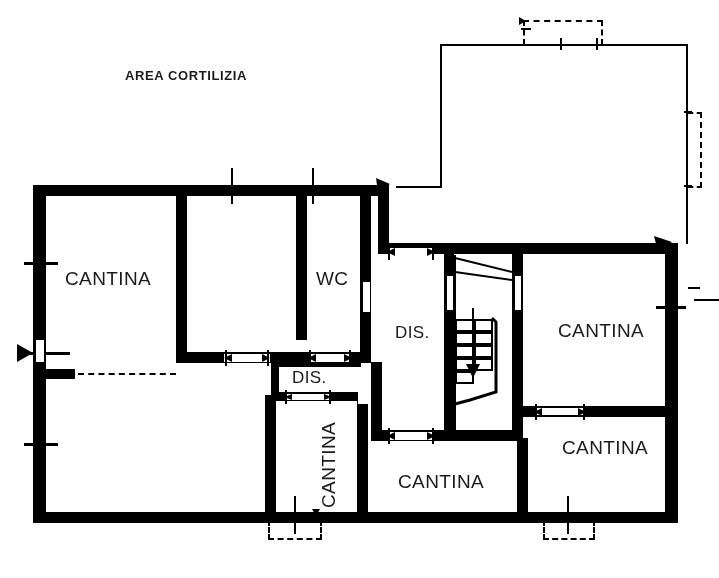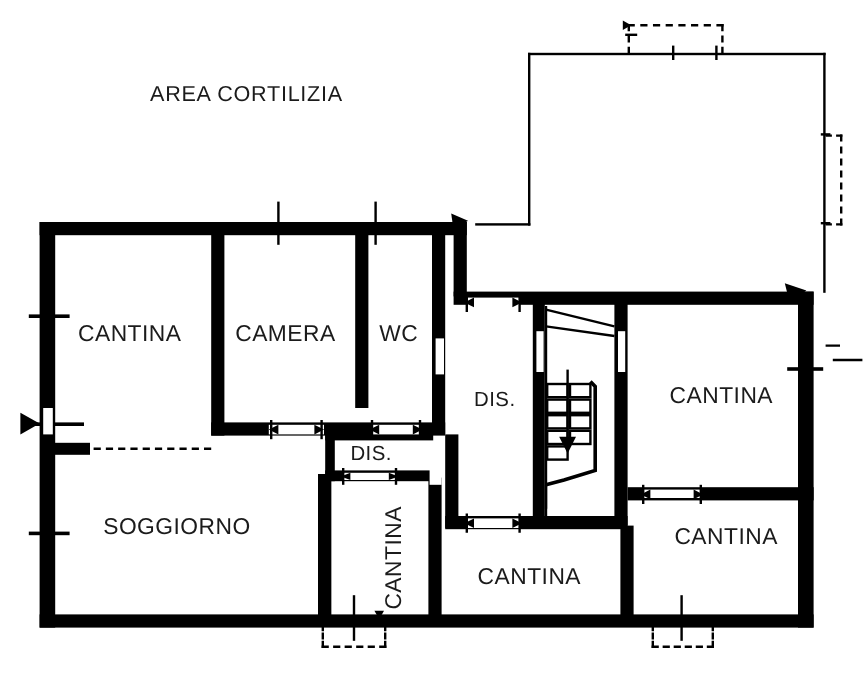--- a/index.html
+++ b/index.html
@@ -40,22 +40,23 @@
     white-space: nowrap;
     letter-spacing: 0.4px;
   }
   .room-label {
     font-size: 19px;
   }
   .room-label.small {
     font-size: 17px;
   }
   .area-label {
-    font-size: 18px;
+    font-size: 13px;
     letter-spacing: 0.6px;
+    font-weight: bold;
   }
   .vertical {
     transform-origin: 0 0;
     transform: rotate(-90deg);
   }
   
   .tick {
     position: absolute;
     background: #000000;
   }
@@ -266,23 +267,21 @@
       <path d="M654 236 L672 242 L658 252 Z"></path>
     </g>
 
     <g stroke="#000" stroke-width="2" fill="none">
       <path d="M694 300 L719 300"></path>
       <path d="M688 288 L700 288"></path>
     </g>
   </svg>
 
   <div class="label room-label" style="left:65px; top:268px;">CANTINA</div>
-  <div class="label room-label" style="left:196px; top:268px;">CAMERA</div>
   <div class="label room-label" style="left:316px; top:268px;">WC</div>
-  <div class="label room-label" style="left:86px; top:429px;">SOGGIORNO</div>
   <div class="label room-label small" style="left:292px; top:368px;">DIS.</div>
   <div class="label room-label small" style="left:395px; top:323px;">DIS.</div>
   <div class="label room-label vertical" style="left:318px; top:508px;">CANTINA</div>
   <div class="label room-label" style="left:398px; top:471px;">CANTINA</div>
   <div class="label room-label" style="left:558px; top:320px;">CANTINA</div>
   <div class="label room-label" style="left:562px; top:437px;">CANTINA</div>
 
 </div>
 
 </body></html>

